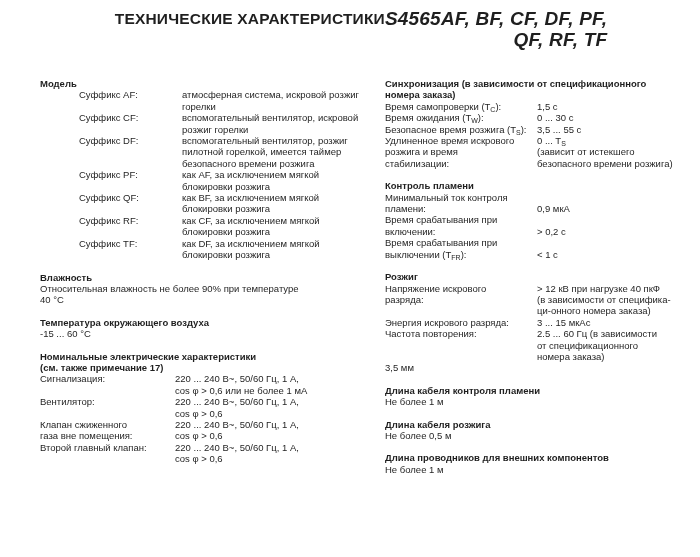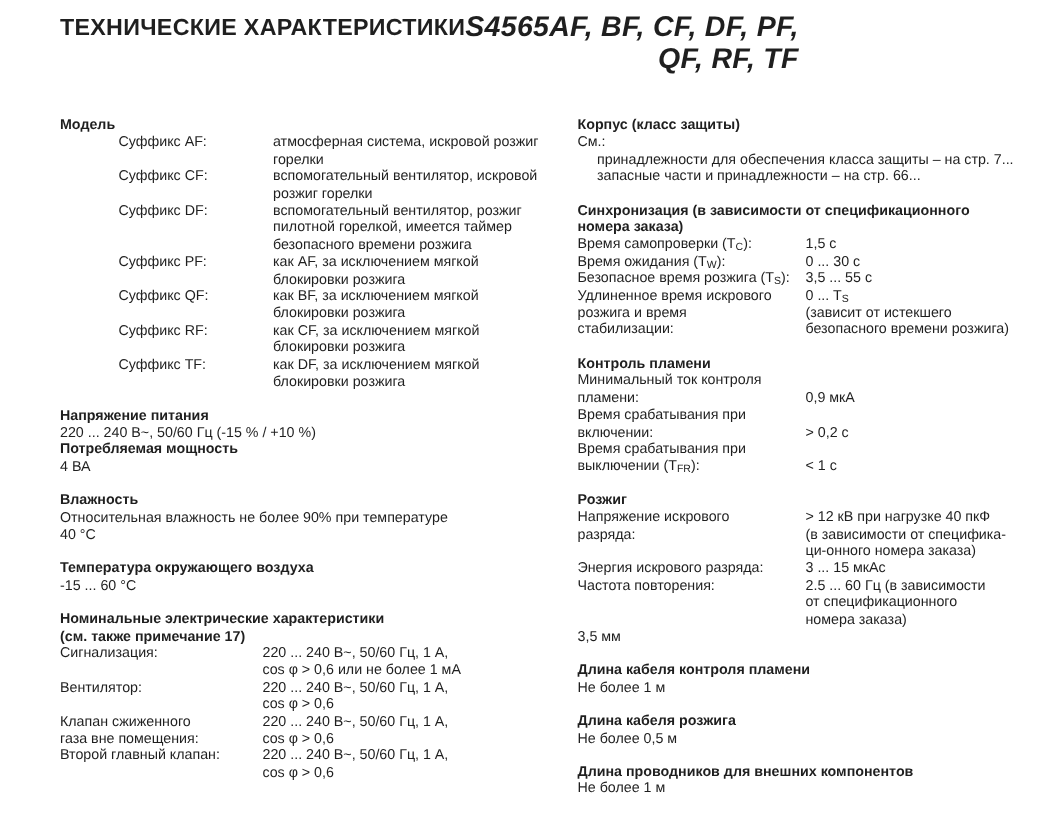--- a/index.html
+++ b/index.html
@@ -8,21 +8,21 @@
     width:700px;height:557px;
     background:#ffffff;
     overflow:hidden;
     font-family:"Liberation Sans", sans-serif;
     font-size:9.5px;
     line-height:11.4px;
     color:#1f1f1f;
     box-sizing:border-box;
     padding:8px 18px 0 40px;
   }
-  .title-row{display:flex;justify-content:flex-start;align-items:flex-start;}
+  .title-row{display:flex;justify-content:center;align-items:flex-start;}
   .doc-title{font-size:15.5px;font-weight:bold;line-height:21px;letter-spacing:0.2px;}
   .model-codes{font-size:19px;font-weight:bold;line-height:21px;text-align:right;white-space:pre-line;letter-spacing:0.2px;font-style:italic;}
   .columns{display:flex;margin-top:28px;}
   .col-left{width:333px;flex:0 0 333px;}
   .col-right{width:309px;flex:0 0 309px;margin-left:12px;}
   .sec{margin-top:11px;}
   .sec:first-child{margin-top:0;}
   .h{font-weight:bold;white-space:pre-line;}
   .pre{white-space:pre-line;}
   .row{display:flex;align-items:flex-start;}
@@ -82,26 +82,20 @@
           <div class="val">как CF, за исключением мягкой
 блокировки розжига</div>
         </div>
         <div class="row">
           <div class="lbl105">Суффикс TF:</div>
           <div class="val">как DF, за исключением мягкой
 блокировки розжига</div>
         </div>
       </div>
 
-      <div class="sec">
-        <div class="h">Напряжение питания</div>
-        <div class="pre">220 ... 240 В~, 50/60 Гц (-15 % / +10 %)</div>
-        <div class="h">Потребляемая мощность</div>
-        <div class="pre">4 ВА</div>
-      </div>
 
       <div class="sec">
         <div class="h">Влажность</div>
         <div class="pre">Относительная влажность не более 90% при температуре
 40 °C</div>
       </div>
 
       <div class="sec">
         <div class="h">Температура окружающего воздуха</div>
         <div class="pre">-15 ... 60 °C</div>
@@ -130,26 +124,20 @@
           <div class="lbl135">Второй главный клапан:</div>
           <div class="val">220 ... 240 В~, 50/60 Гц, 1 А,
 cos φ &gt; 0,6</div>
         </div>
       </div>
 
     </div>
 
     <div class="col-right">
 
-      <div class="sec">
-        <div class="h">Корпус (класс защиты)</div>
-        <div>См.:</div>
-        <div class="indent">принадлежности для обеспечения класса защиты – на стр. 7...</div>
-        <div class="indent">запасные части и принадлежности – на стр. 66...</div>
-      </div>
 
       <div class="sec">
         <div class="h">Синхронизация (в зависимости от спецификационного
 номера заказа)</div>
         <div class="row">
           <div class="lbl152"><span>Время самопроверки (T</span><sub>C</sub><span>):</span></div>
           <div class="val">1,5 с</div>
         </div>
         <div class="row">
           <div class="lbl152"><span>Время ожидания (T</span><sub>W</sub><span>):</span></div>

